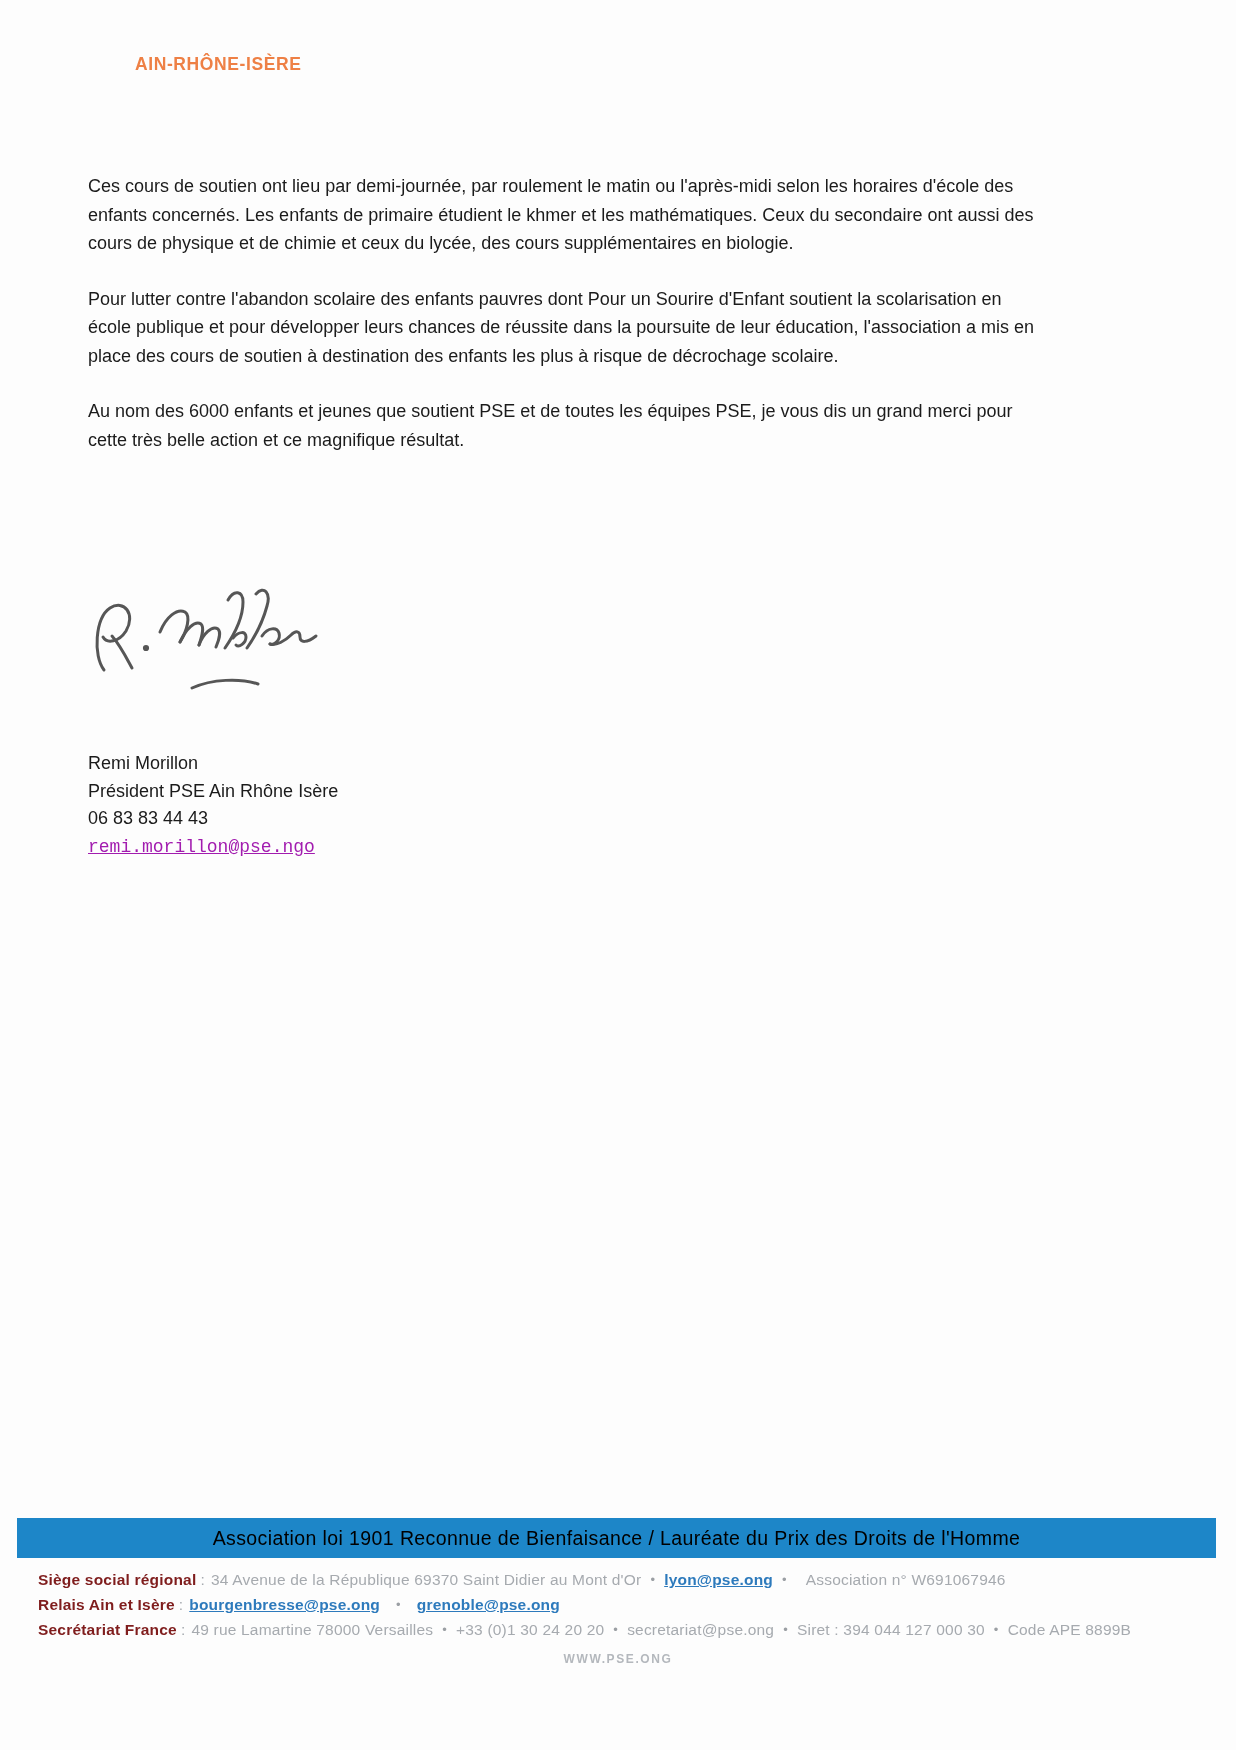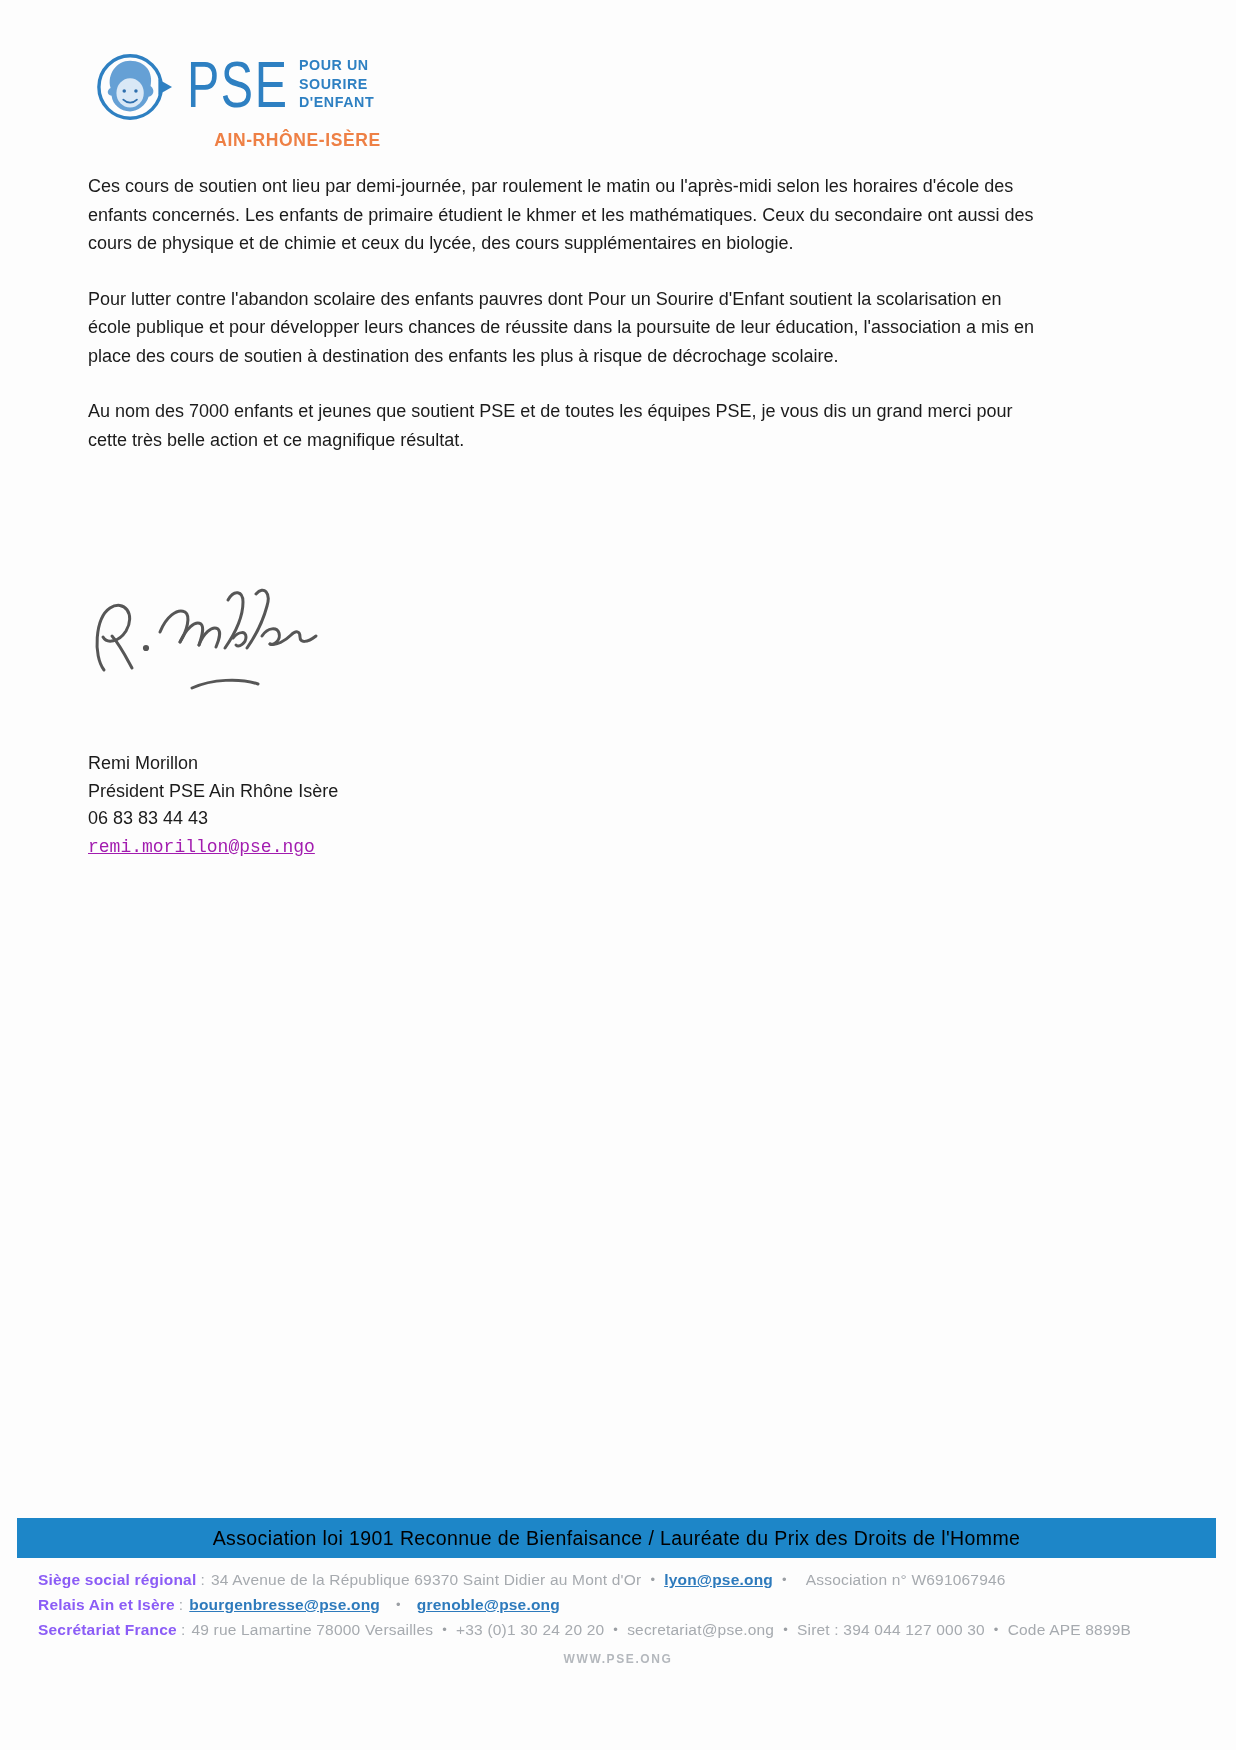--- a/index.html
+++ b/index.html
@@ -98,21 +98,21 @@
   .footer-info {
     position: absolute;
     left: 38px;
     top: 1567px;
     width: 1170px;
     font-size: 15.5px;
     line-height: 25px;
     letter-spacing: 0.2px;
     color: #a6aaaf;
   }
-  .footer-info .flabel { font-weight: 700; color: #8b5cf6; }
+  .footer-info .flabel { font-weight: 700; color: #7f1d1d; }
   .footer-info .colon { margin: 0 6px 0 4px; }
   .footer-info .bullet { color: #9b9fa4; margin: 0 9px; font-size: 13px; vertical-align: 1px; }
   .footer-info .bullet.wide { margin: 0 16px; }
   .footer-info a.footer-link {
     color: #2d7abc;
     font-weight: 700;
     text-decoration: underline;
     cursor: pointer;
   }
   .footer-info .gap { margin-left: 10px; }
@@ -127,44 +127,27 @@
     font-size: 12px;
     letter-spacing: 1.6px;
   }
 </style>
 </head>
 <body>
 
 <div class="page">
 
   <div class="logo-block">
-    <div class="logo-row">
-      <svg class="logo-mark" viewBox="0 0 80 76" xmlns="http://www.w3.org/2000/svg">
-        <circle cx="36" cy="37" r="32" fill="none" stroke="#2e80c2" stroke-width="3.5"></circle>
-        <polygon points="65,29 79,37 65,45" fill="#2e80c2"></polygon>
-        <path d="M16,38 C12,24 22,10 36,10 C52,10 60,22 57,36 C62,40 60,46 55,47 C52,56 44,62 36,62 C26,62 18,55 17,46 C12,45 12,40 16,38 Z" fill="#4a8fce" opacity="0.85"></path>
-        <ellipse cx="36" cy="43" rx="14" ry="15" fill="#d9e8f6"></ellipse>
-        <circle cx="30" cy="41" r="1.8" fill="#2e6fae"></circle>
-        <circle cx="42" cy="41" r="1.8" fill="#2e6fae"></circle>
-        <path d="M29,50 C33,54 39,54 43,50" fill="none" stroke="#2e6fae" stroke-width="1.8" stroke-linecap="round"></path>
-      </svg>
-      <div class="logo-acronym">PSE</div>
-      <div class="logo-tagline">
-        <div>POUR UN</div>
-        <div>SOURIRE</div>
-        <div>D'ENFANT</div>
-      </div>
-    </div>
     <div class="logo-region">AIN-RHÔNE-ISÈRE</div>
   </div>
 
   <div class="letter-body">
     <p>Ces cours de soutien ont lieu par demi-journée, par roulement le matin ou l'après-midi selon les horaires d'école des enfants concernés. Les enfants de primaire étudient le khmer et les mathématiques. Ceux du secondaire ont aussi des cours de physique et de chimie et ceux du lycée, des cours supplémentaires en biologie.</p>
     <p>Pour lutter contre l'abandon scolaire des enfants pauvres dont Pour un Sourire d'Enfant soutient la scolarisation en école publique et pour développer leurs chances de réussite dans la poursuite de leur éducation, l'association a mis en place des cours de soutien à destination des enfants les plus à risque de décrochage scolaire.</p>
-    <p>Au nom des 7000 enfants et jeunes que soutient PSE et de toutes les équipes PSE, je vous dis un grand merci pour cette très belle action et ce magnifique résultat.</p>
+    <p>Au nom des 6000 enfants et jeunes que soutient PSE et de toutes les équipes PSE, je vous dis un grand merci pour cette très belle action et ce magnifique résultat.</p>
   </div>
 
   <svg class="signature-svg" width="250" height="160" viewBox="0 0 250 160" xmlns="http://www.w3.org/2000/svg">
     <g fill="none" stroke="#3a3a3a" stroke-width="3" stroke-linecap="round" opacity="0.85">
       <path d="M16,98 C5,84 7,46 22,36 C36,27 48,42 38,59 C31,70 19,72 15,65"></path>
       <path d="M24,64 C32,73 38,85 44,96"></path>
       <circle cx="58" cy="76" r="1.6" fill="#3a3a3a"></circle>
       <path d="M72,60 C78,45 89,36 97,40 C103,44 99,59 92,70"></path>
       <path d="M92,70 C98,57 107,48 113,52 C117,56 113,67 111,73"></path>
       <path d="M111,73 C115,62 124,53 130,57 C134,61 130,70 128,75"></path>

